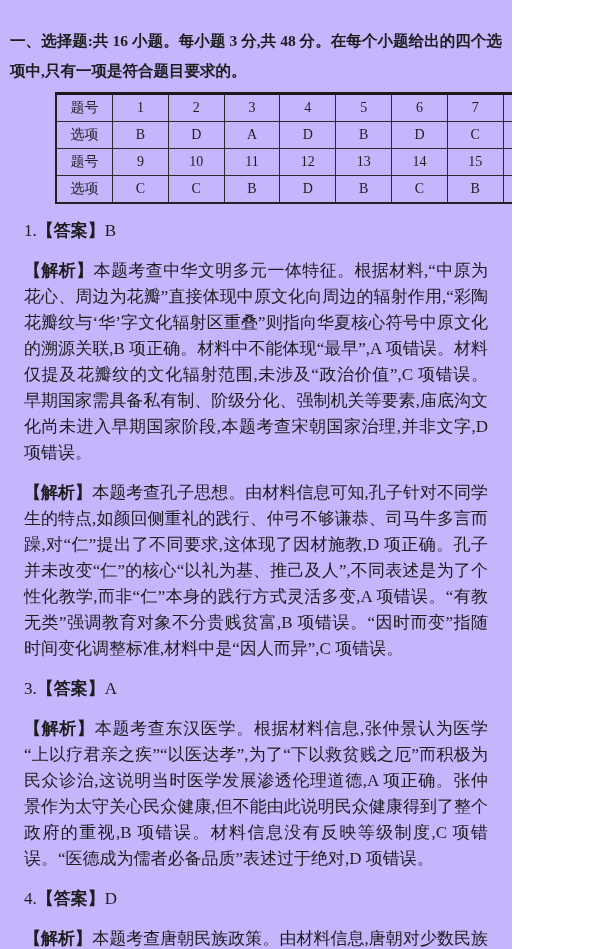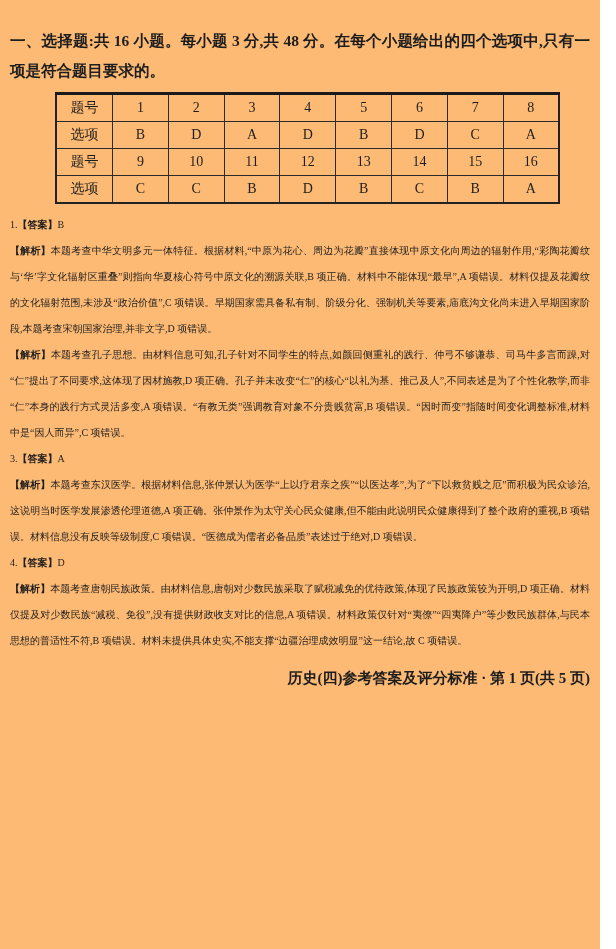--- a/index.html
+++ b/index.html
@@ -2,24 +2,24 @@
 <html lang="zh"><head>
 <meta charset="utf-8">
 <style>
   html, body {
     margin: 0;
     padding: 0;
     background: #ffffff;
   }
   .page {
     position: relative;
-    width: 600px;
+    width: 512px;
     height: 949px;
     box-sizing: border-box;
-    background: #fdba74;
+    background: #c4b5fd;
     color: #1d1d1d;
     font-family: "Liberation Serif", "DejaVu Serif", serif;
     padding: 26px 10px 0 10px;
     overflow: hidden;
   }
   .header {
     margin: 0 0 6px 0;
     font-weight: bold;
     font-size: 15.5px;
     line-height: 30px;
@@ -37,22 +37,22 @@
     border: 1px solid #2b2b2b;
     height: 26px;
     text-align: center;
     vertical-align: middle;
     font-size: 14px;
     padding: 0;
   }
   table.answers td.rowhead { width: 55px; }
   .sections { margin-top: 4px; }
   .section p {
-    margin: 0;
-    font-size: 10px;
+    margin: 14px;
+    font-size: 17px;
     line-height: 26px;
     text-align: justify;
   }
   .ans-line { font-size: 14.5px; }
   .analysis { margin-left: 19px; }
   .bold { font-weight: bold; }
   .footer {
     margin: 12px 0 0 0;
     text-align: right;
     font-weight: bold;

